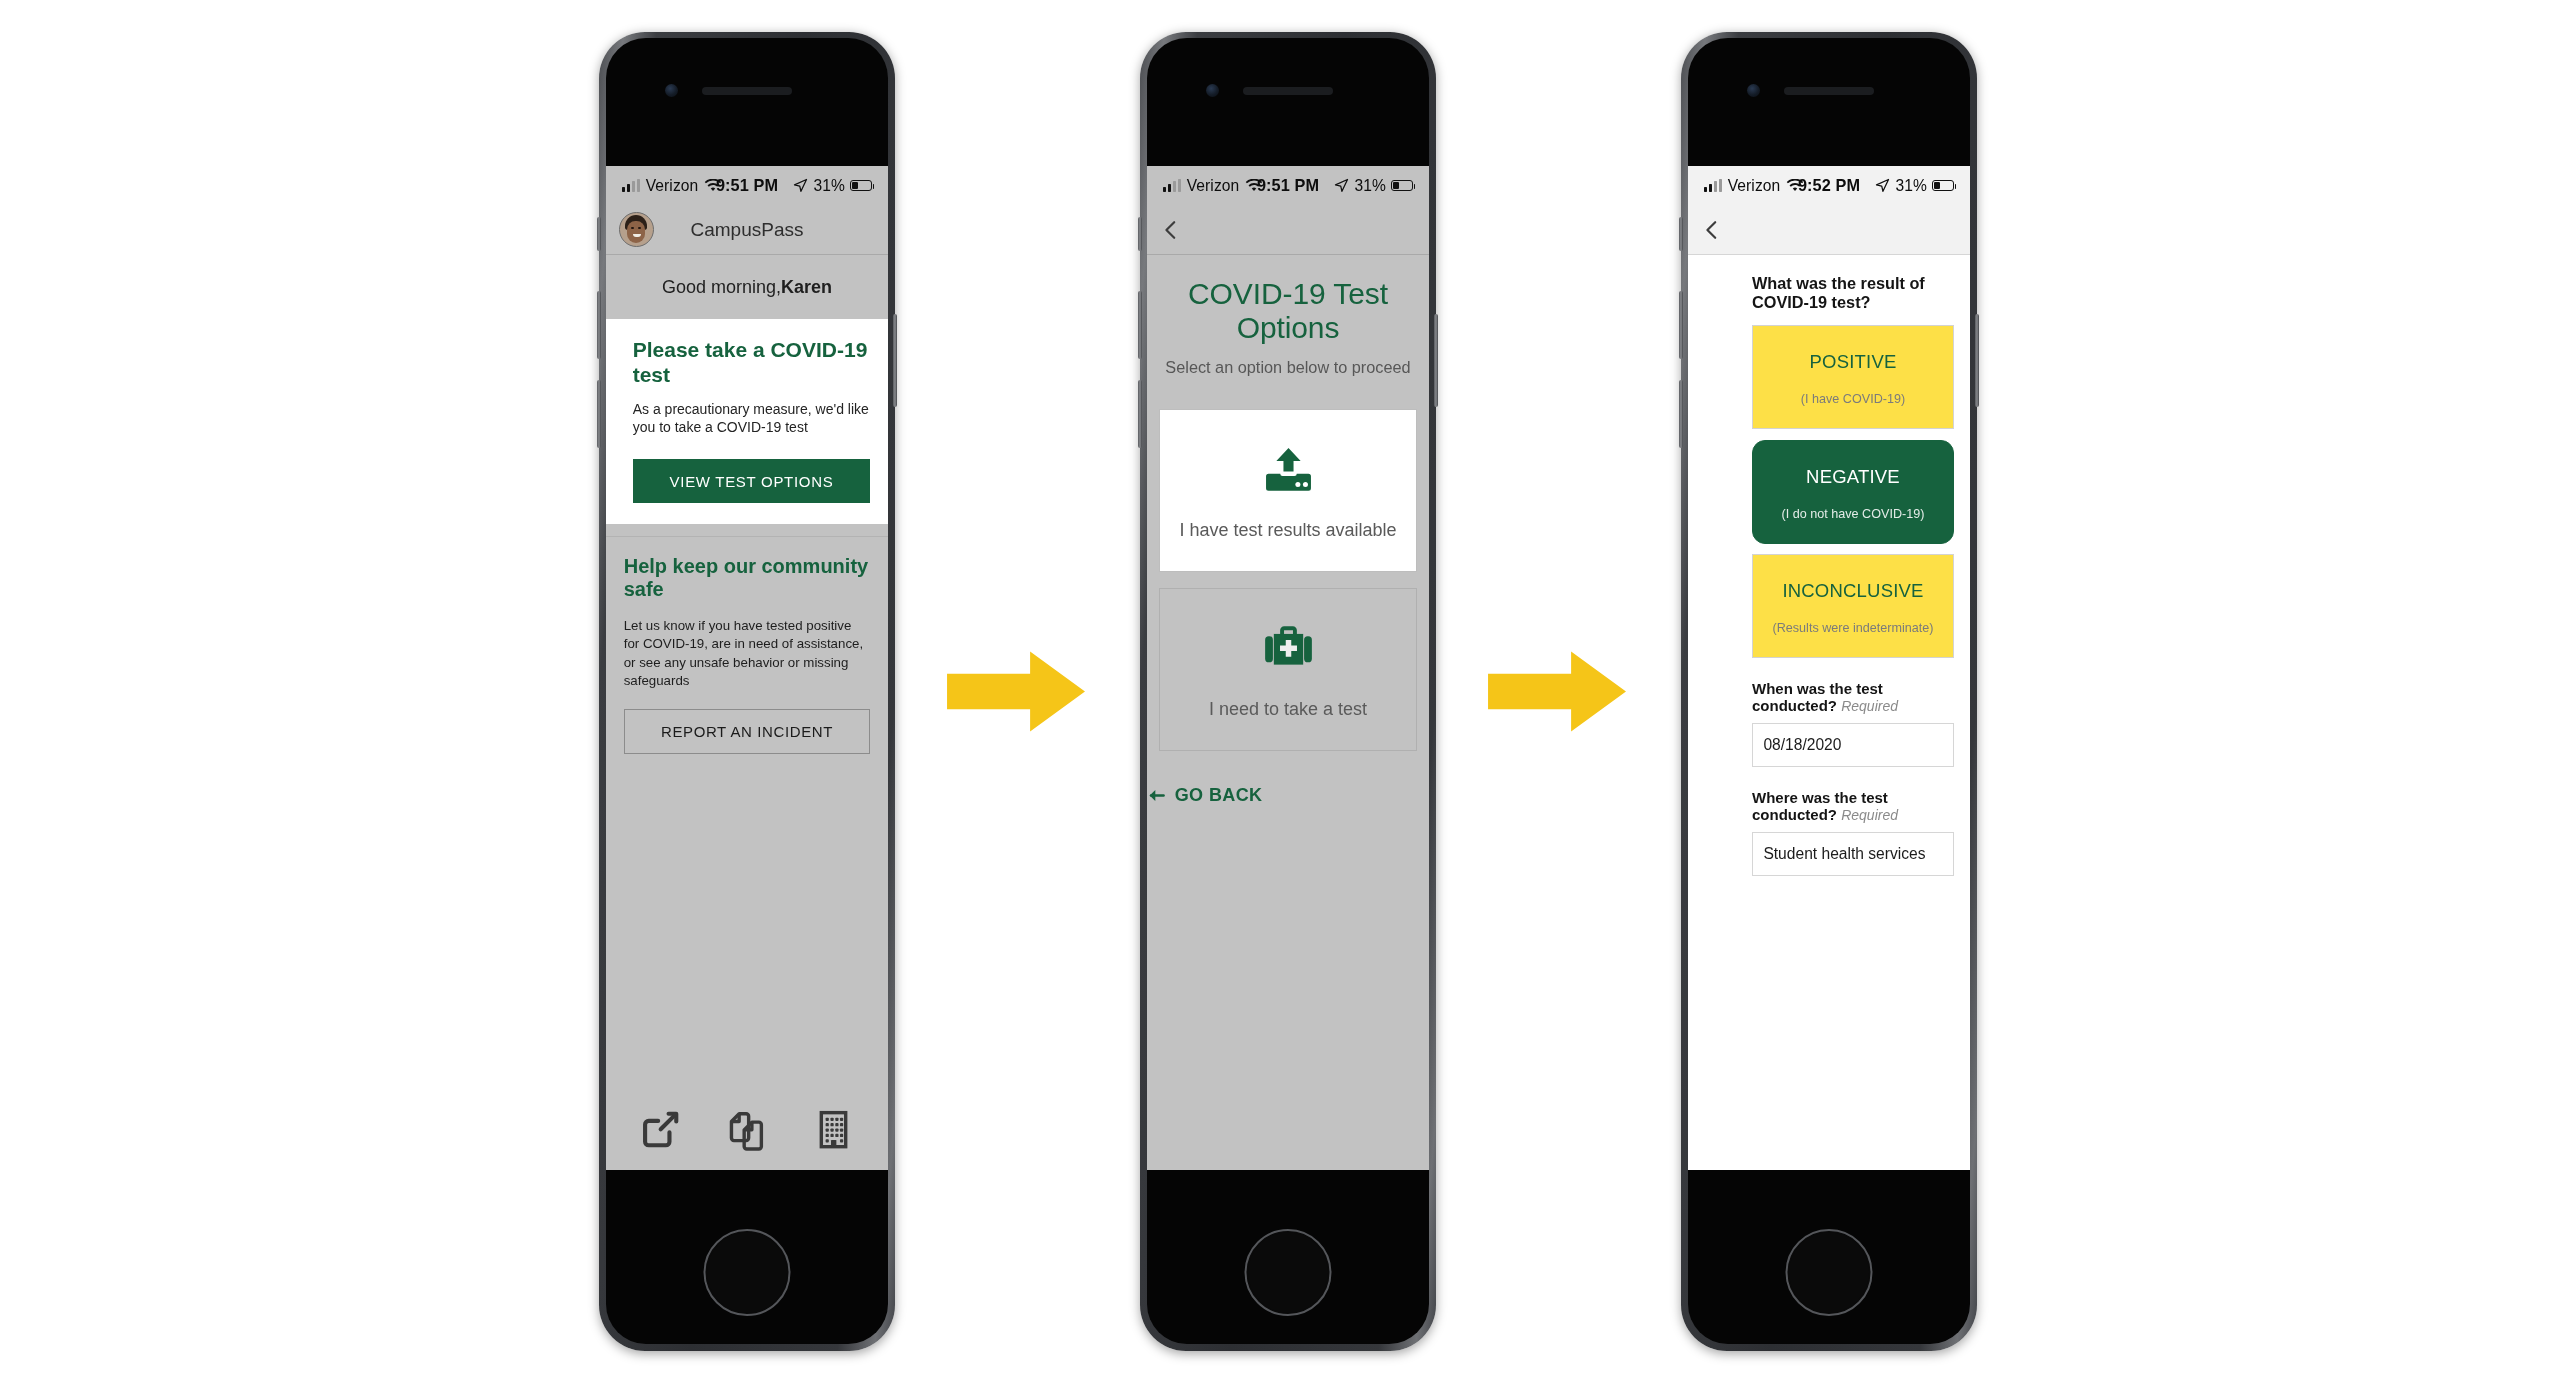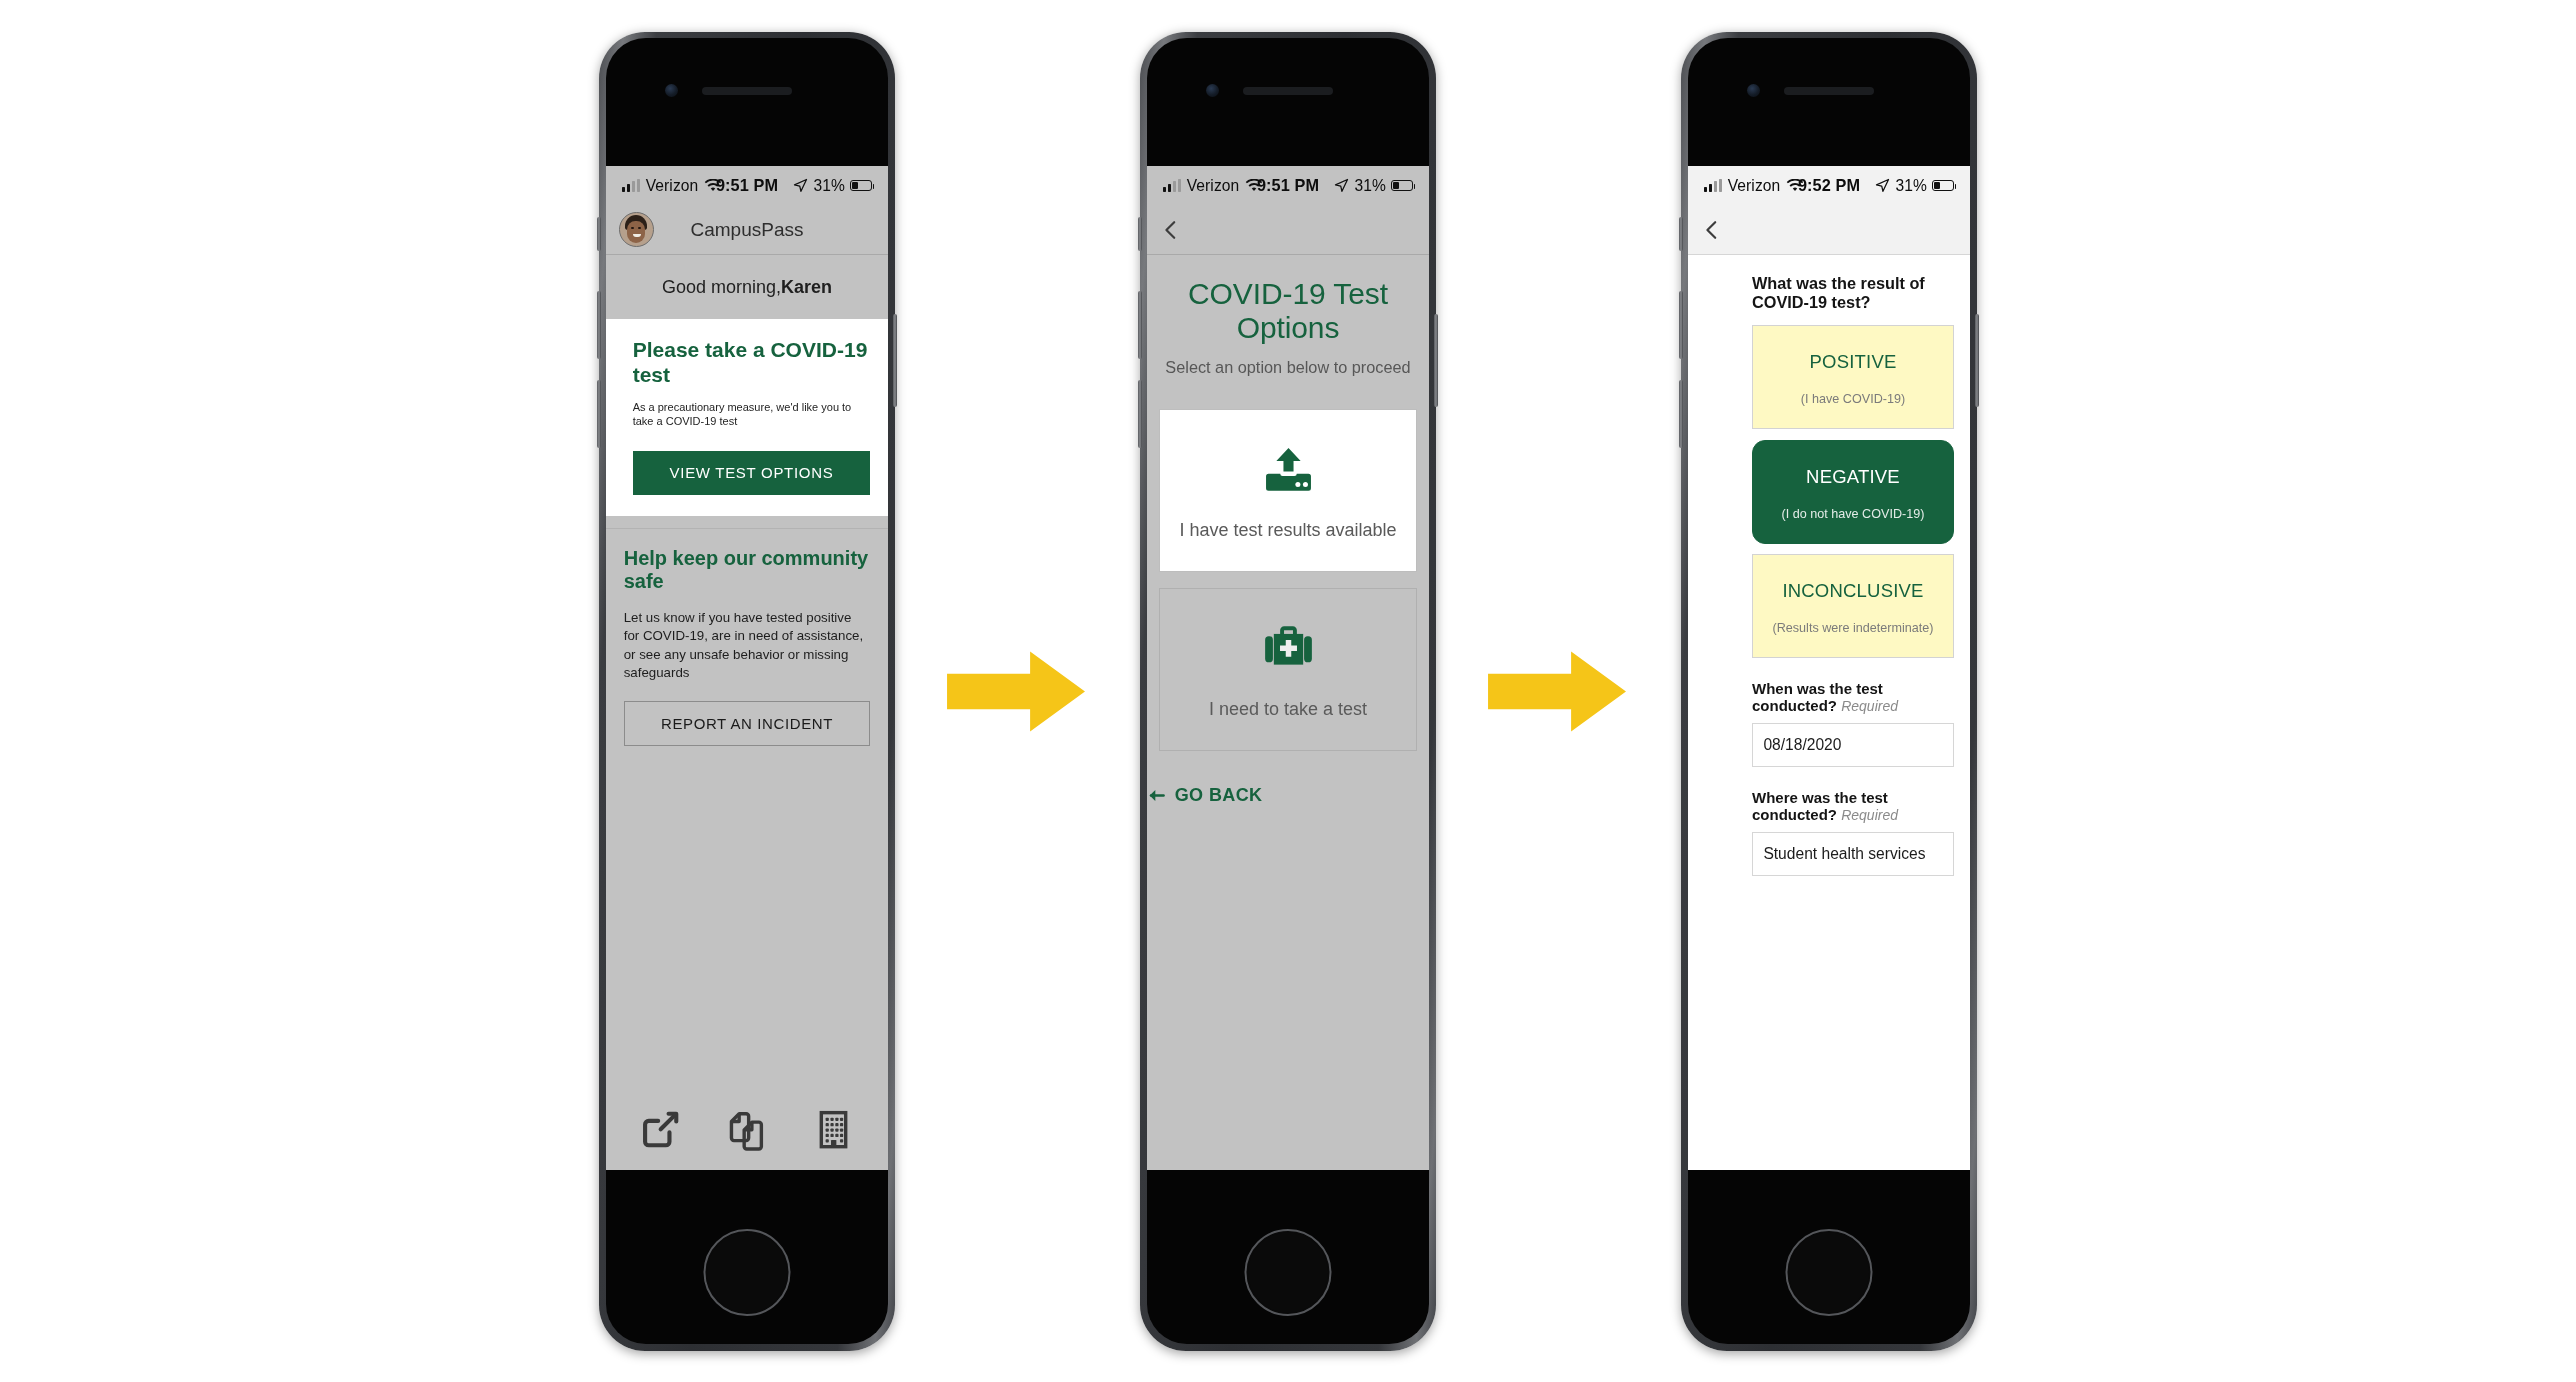--- a/index.html
+++ b/index.html
@@ -128,21 +128,21 @@
   .body{flex:1 1 auto;overflow:hidden;}
 
   
   .card-white{
     background:#ffffff;padding:19px 18px 21px 27px;box-sizing:border-box;
   }
   .card-title{
     font-size:21px;font-weight:700;color:#16623e;margin:0 0 12px 0;line-height:1.18;
   }
   .card-body{
-    font-size:11px;color:#242424;line-height:1.34;margin:0 0 22px 0;
+    font-size:14px;color:#242424;line-height:1.34;margin:0 0 22px 0;
   }
   .btn-primary{
     display:block;width:100%;box-sizing:border-box;
     background:#16623e;color:#ffffff;border:none;
     font-size:15px;letter-spacing:0.7px;
     padding:13.3px 0;text-align:center;cursor:pointer;
     font-family:inherit;
   }
   
   .card-grey{
@@ -185,21 +185,21 @@
     color:#16623e;font-size:18px;font-weight:700;letter-spacing:0.4px;cursor:pointer;
   }
   .goback svg{width:19px;height:19px;}
 
   
   .p3-body{background:#ffffff;padding:0 16.3px;box-sizing:border-box;margin-left:48px;}
   .p3-question{
     font-size:16.3px;font-weight:700;color:#151515;margin:19px 0 13.3px 0;
   }
   .res-card{
-    border:0.7px solid #d3d3d3;background:#fef9c3;
+    border:0.7px solid #d3d3d3;background:#fde047;
     padding:25px 0 22px 0;text-align:center;margin-bottom:10.4px;cursor:pointer;
   }
   .res-card.selected{background:#16623e;border-color:#16623e;border-radius:13px;}
   .res-main{font-size:18.5px;color:#16623e;letter-spacing:0.2px;}
   .res-card.selected .res-main{color:#ffffff;}
   .res-sub{font-size:12.6px;color:#7b7b7b;margin-top:19px;}
   .res-card.selected .res-sub{color:#e4ece8;}
   .field-label{
     font-size:15px;font-weight:700;color:#151515;margin:22px 0 9px 0;
   }

